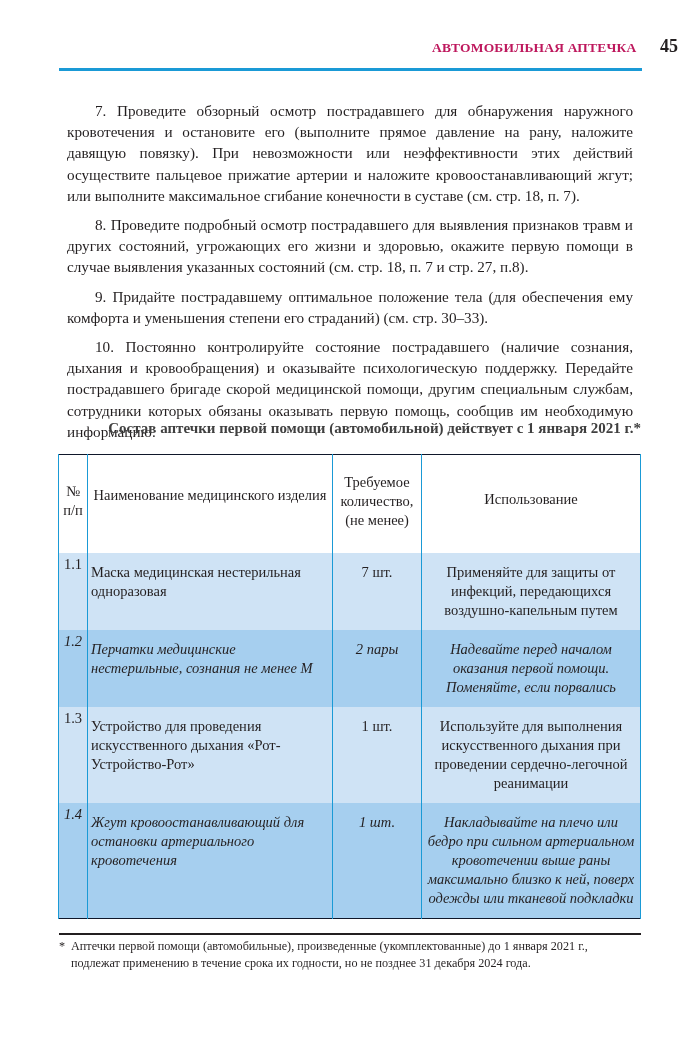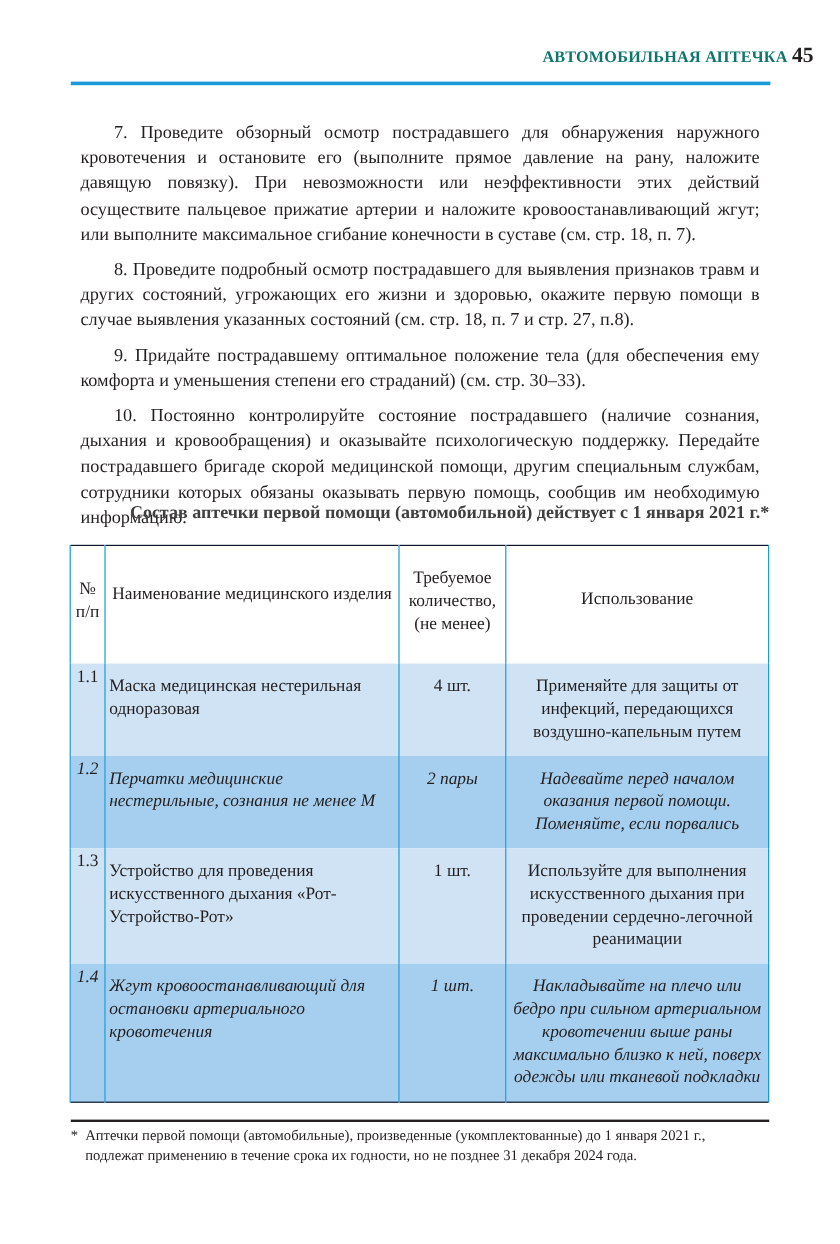--- a/index.html
+++ b/index.html
@@ -1,22 +1,22 @@
 <!DOCTYPE html>
 <html><head>
   <meta charset="utf-8">
   <style>
     html, body { margin: 0; padding: 0; background: #ffffff; }
     body {
       width: 700px; height: 1037px; position: relative; overflow: hidden;
       font-family: "Liberation Serif", "DejaVu Serif", serif; color: #231f20;
     }
     .header-title {
-      position: absolute; top: 40px; left: 452px;
-      font-size: 13.5px; font-weight: bold; color: #0f766e; letter-spacing: 0.2px;
+      position: absolute; top: 40px; left: 432px;
+      font-size: 13.5px; font-weight: bold; color: #be185d; letter-spacing: 0.2px;
       font-variant: small-caps;
     }
     .page-num {
       position: absolute; top: 36px; left: 660px;
       font-size: 18px; font-weight: bold; color: #231f20;
     }
     .header-rule {
       position: absolute; top: 68px; left: 59px; width: 583px; height: 3px; background: #1a9ad6;
     }
     .body-text {
@@ -81,21 +81,21 @@
       <th style="width:22px;">№ п/п</th>
       <th style="width:238px; padding-bottom:22px;">Наименование медицинского изделия</th>
       <th style="width:82px;">Требуемое количество, (не менее)</th>
       <th style="padding-bottom:14px;">Использование</th>
     </tr>
   </thead>
   <tbody>
     <tr class="row-light">
       <td class="num">1.1</td>
       <td class="name">Маска медицинская нестерильная одноразовая</td>
-      <td class="qty">4 шт.</td>
+      <td class="qty">7 шт.</td>
       <td class="use">Применяйте для защиты от инфекций, передающихся воздушно-капельным путем</td>
     </tr>
     <tr class="row-dark">
       <td class="num">1.2</td>
       <td class="name">Перчатки медицинские нестерильные, сознания не менее М</td>
       <td class="qty">2 пары</td>
       <td class="use">Надевайте перед началом оказания первой помощи. Поменяйте, если порвались</td>
     </tr>
     <tr class="row-light">
       <td class="num">1.3</td>

